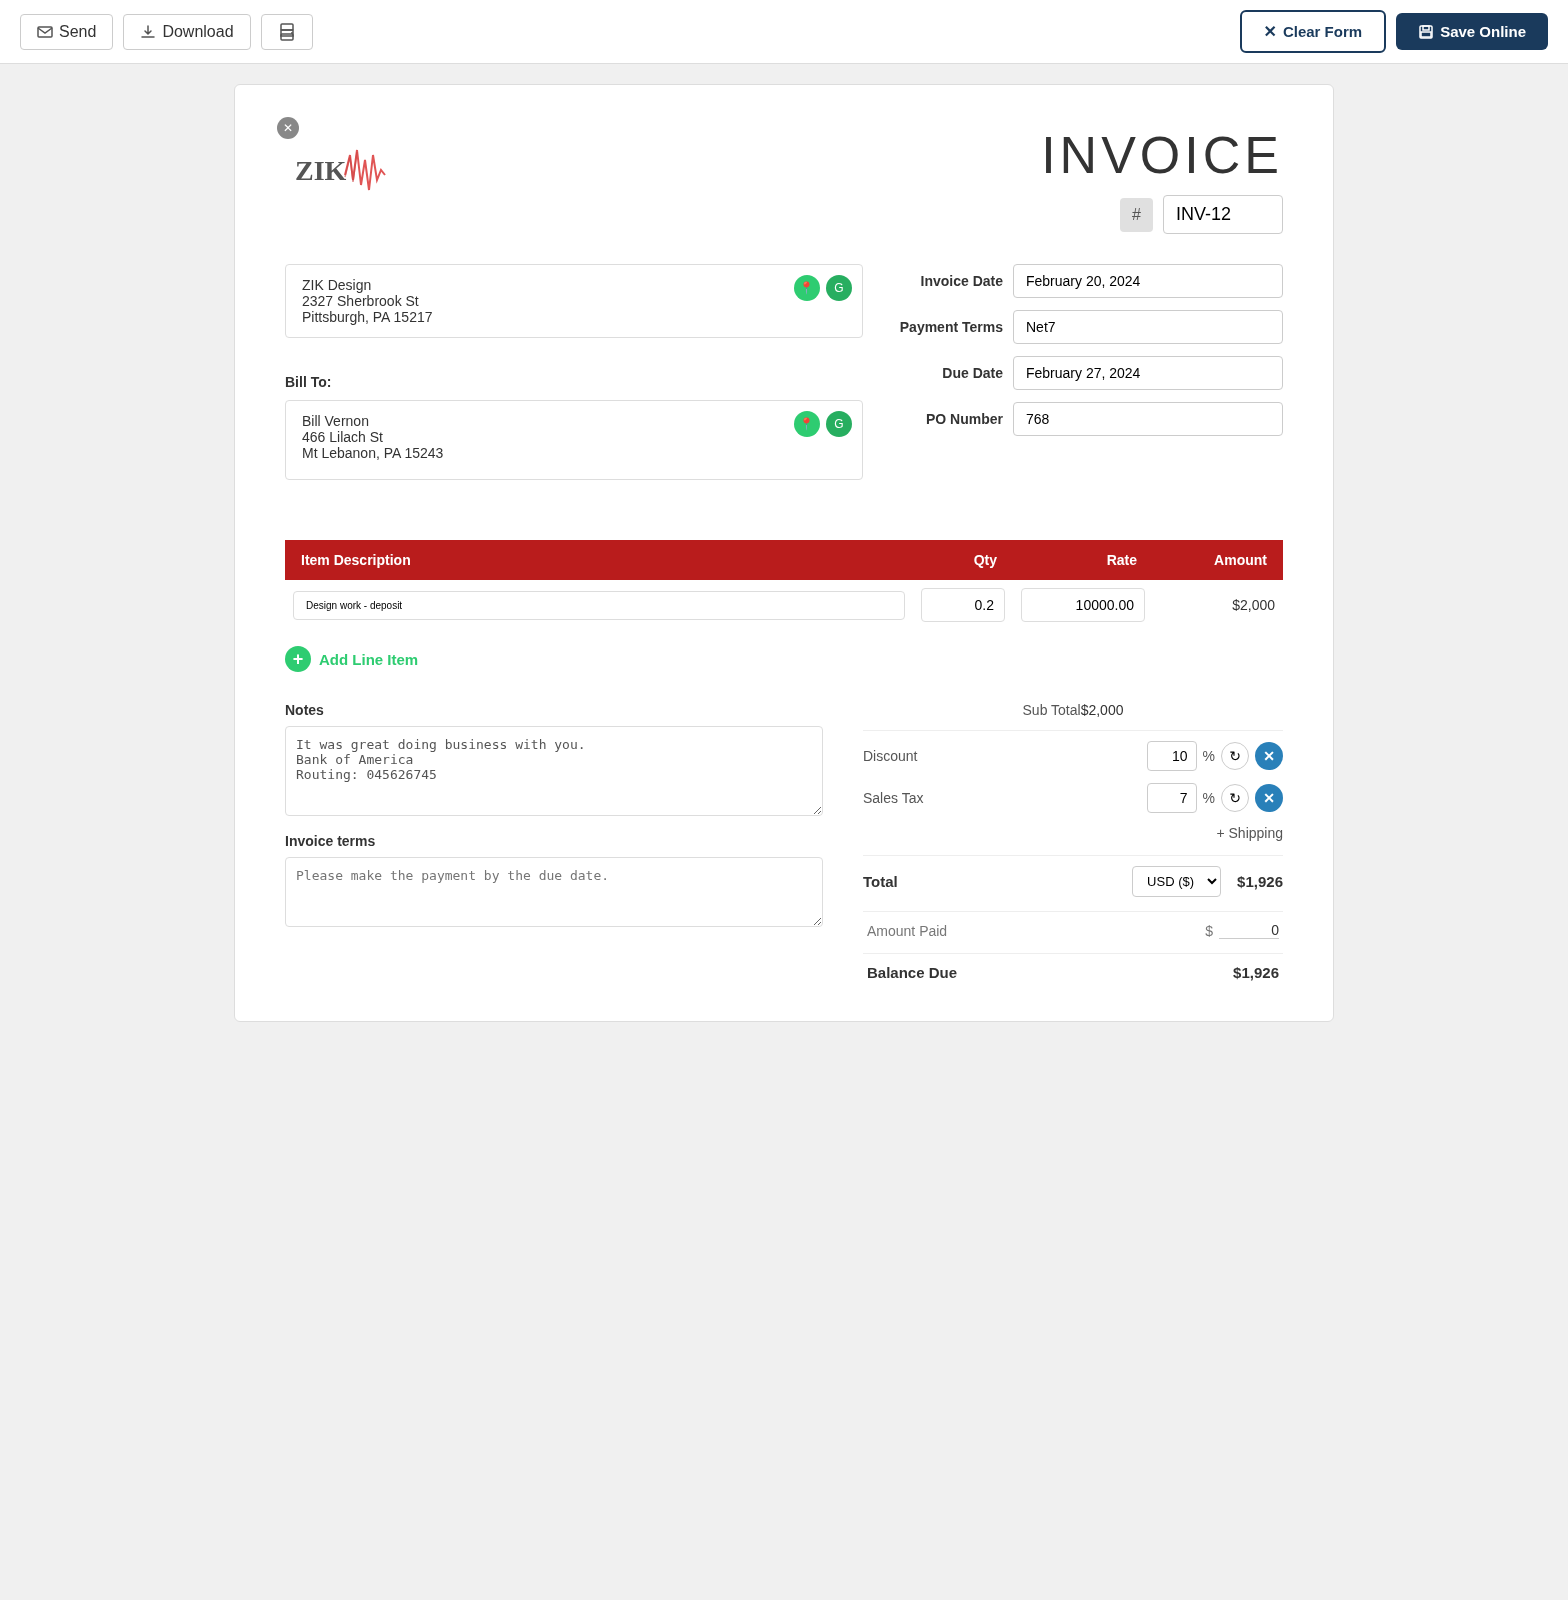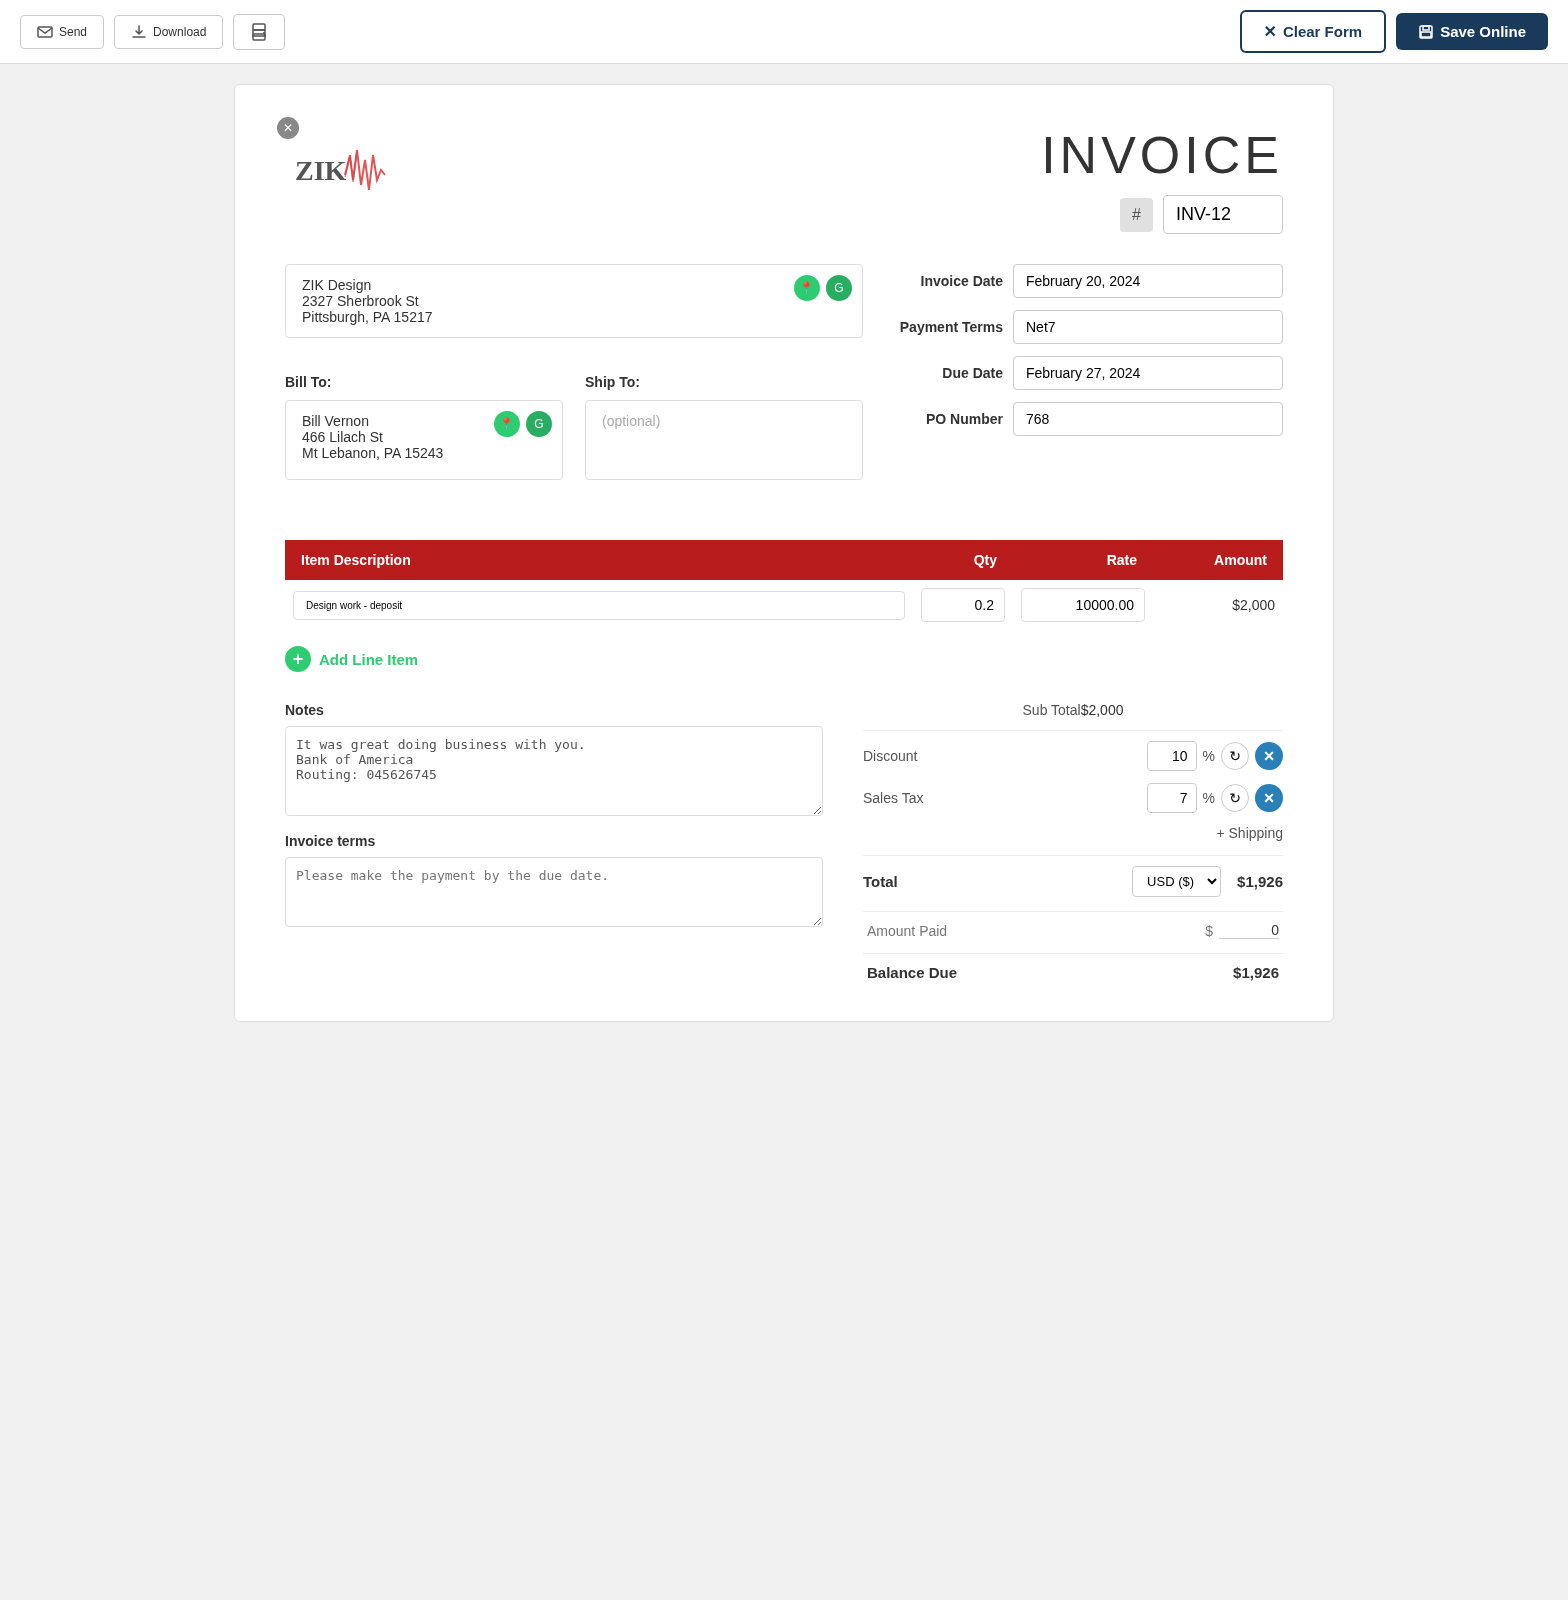--- a/index.html
+++ b/index.html
@@ -13,21 +13,21 @@
       padding: 10px 20px;
       gap: 10px;
     }
     .toolbar-left { display: flex; align-items: center; gap: 10px; flex: 1; }
     .toolbar-right { display: flex; align-items: center; gap: 10px; }
 
     .btn-toolbar {
       display: flex; align-items: center; gap: 6px;
       border: 1px solid #ccc; background: #fff;
       padding: 8px 16px; border-radius: 4px; cursor: pointer;
-      font-size: 12px; color: #333;
+      font-size: 16px; color: #333;
     }
 
     .btn-clear {
       display: flex; align-items: center; gap: 6px;
       border: 2px solid #1a3a5c; background: #fff;
       padding: 10px 22px; border-radius: 6px; cursor: pointer;
       font-size: 15px; font-weight: bold; color: #1a3a5c;
     }
     .btn-save {
       display: flex; align-items: center; gap: 6px;
@@ -347,26 +347,20 @@
             <div class="bill-address-box">
               <div class="address-icons">
                 <button class="addr-icon-btn green">📍</button>
                 <button class="addr-icon-btn green2">G</button>
               </div>
               <div>Bill Vernon</div>
               <div>466 Lilach St</div>
               <div>Mt Lebanon, PA 15243</div>
             </div>
           </div>
-          <div class="ship-to-area">
-            <div class="section-label">Ship To:</div>
-            <div class="ship-address-box">
-              <span style="color:#aaa;">(optional)</span>
-            </div>
-          </div>
         </div>
       </div>
     </div>
 
     <div class="invoice-fields">
       <div class="field-row">
         <div class="field-label">Invoice Date</div>
         <input class="field-input" type="text" value="February 20, 2024" style="">
       </div>
       <div class="field-row">

